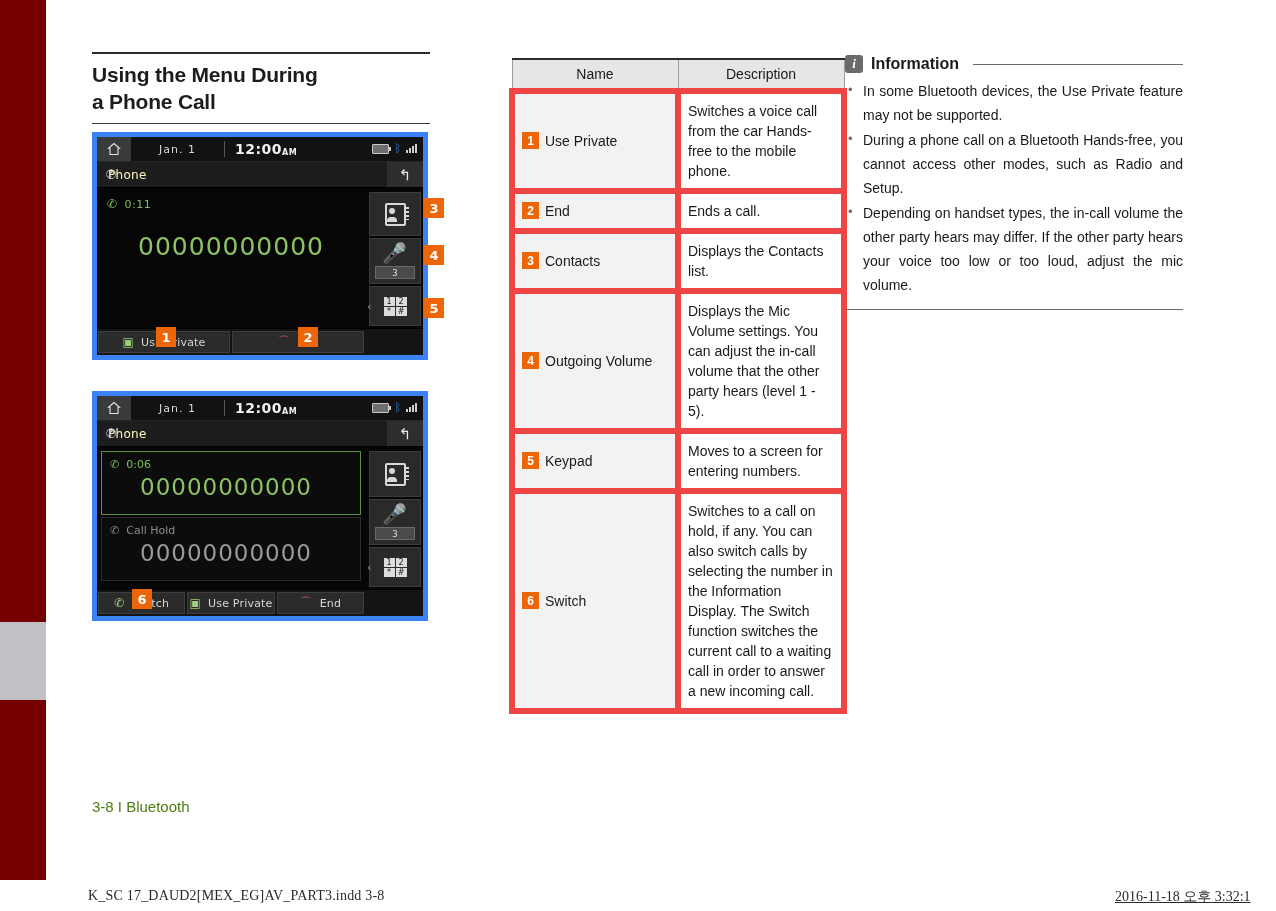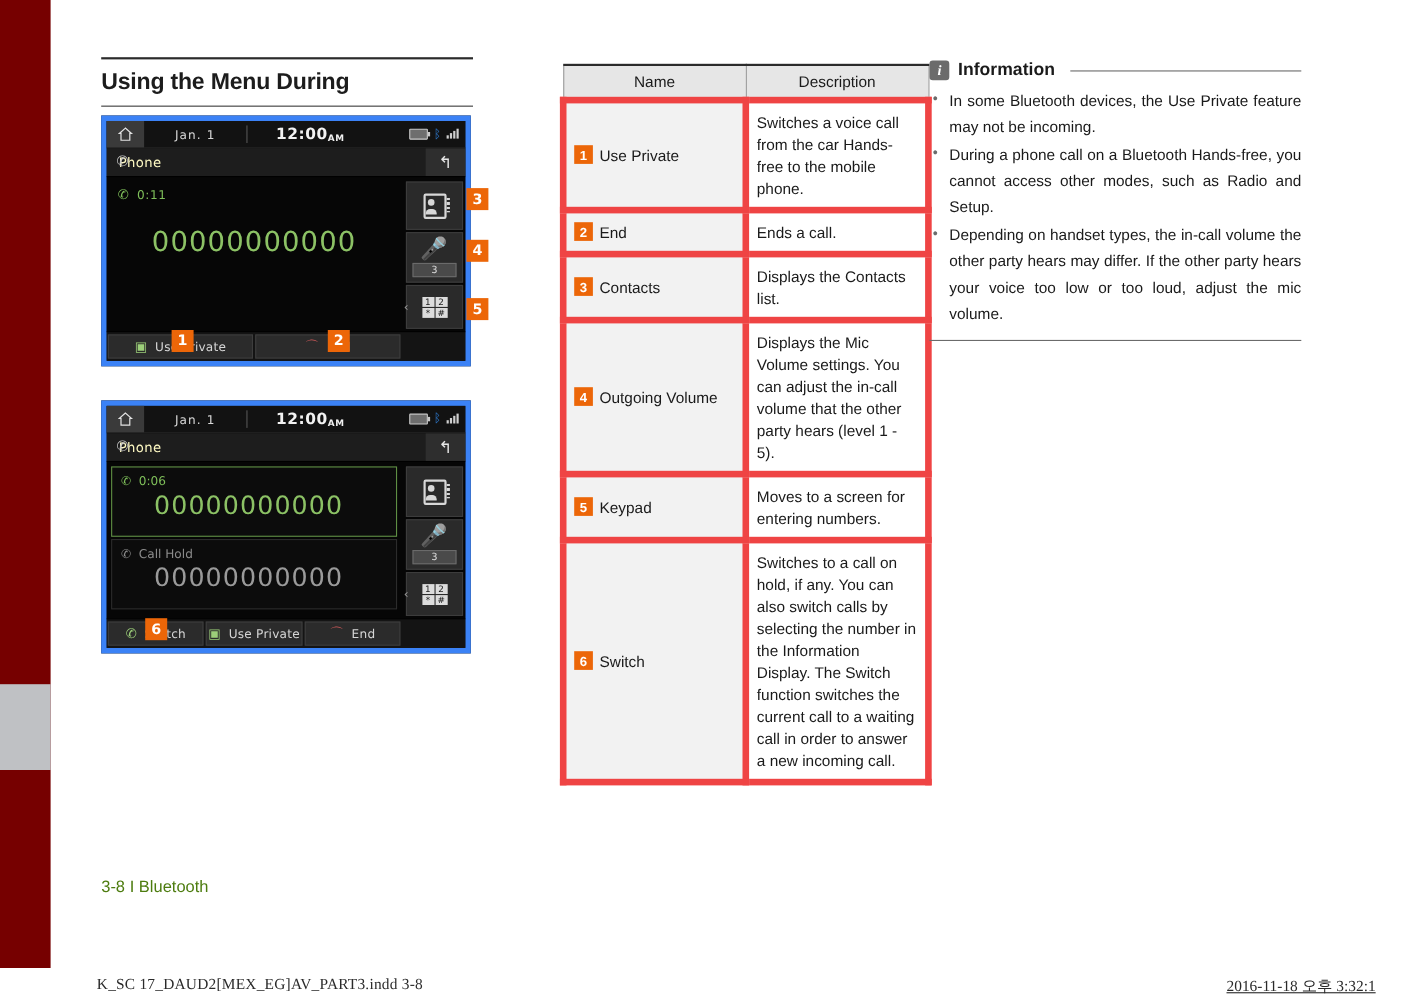--- a/index.html
+++ b/index.html
@@ -93,21 +93,21 @@
     font-size: 11px;
     letter-spacing: 1px;
     margin-left: 28px;
   }
   .hu-clock {
     color: #f2f2f2;
     font-size: 14px;
     font-weight: bold;
     margin-left: 28px;
     border-left: 1px solid #555;
-    padding-left: 26px;
+    padding-left: 10px;
     letter-spacing: 0.5px;
   }
   .hu-clock .ampm { font-size: 8px; vertical-align: bottom; }
   .hu-icons {
     position: absolute;
     right: 6px; top: 5px;
     display: flex;
     align-items: center;
     gap: 5px;
   }
@@ -401,20 +401,21 @@
 <div class="page">
 
   <div class="side-bar"></div>
   <div class="side-tab"></div>
 
   <div class="col1">
 
     <div class="head-rule-top"></div>
     <div class="sec-title">
       <div>Using the Menu During</div>
+      <div>a Phone Call</div>
     </div>
     <div class="head-rule-bot"></div>
 
     <div style="position:relative;">
       <div class="hu">
 
         <div class="hu-status">
           <div class="hu-home">
             <svg width="14" height="14" viewBox="0 0 14 14">
                 <path d="M7 1.5 L1.5 6.3 L3 6.3 L3 12.5 L11 12.5 L11 6.3 L12.5 6.3 Z" fill="none" stroke="#e2e2e2" stroke-width="1.1"></path>
@@ -645,21 +646,21 @@
     </table>
   </div>
 
   <div class="col3">
     <div class="info-head">
       <span class="info-i">i</span>
       <span class="info-title">Information</span>
       <span class="info-line"></span>
     </div>
     <ul class="info-list">
-      <li>In some Bluetooth devices, the Use Private feature may not be incoming.</li>
+      <li>In some Bluetooth devices, the Use Private feature may not be supported.</li>
       <li>During a phone call on a Bluetooth Hands-free, you cannot access other modes, such as Radio and Setup.</li>
       <li>Depending on handset types, the in-call volume the other party hears may differ. If the other party hears your voice too low or too loud, adjust the mic volume.</li>
     </ul>
     <div class="info-rule"></div>
   </div>
 
   <div class="page-num">3-8 I Bluetooth</div>
 </div>
 
 <div class="print-bar">

